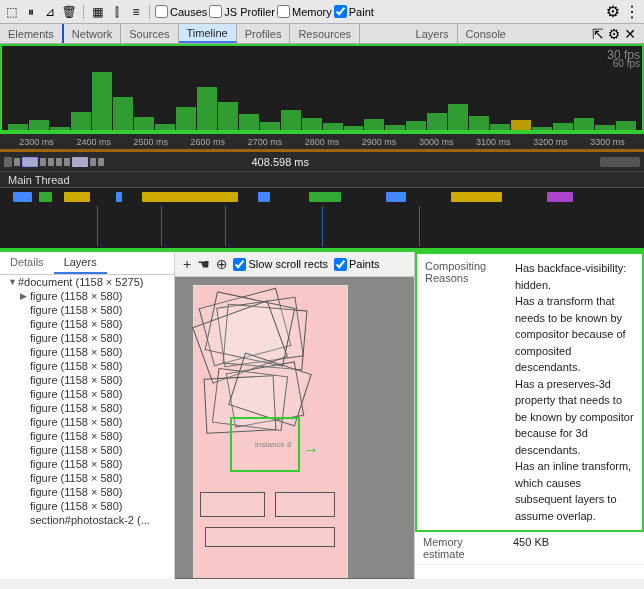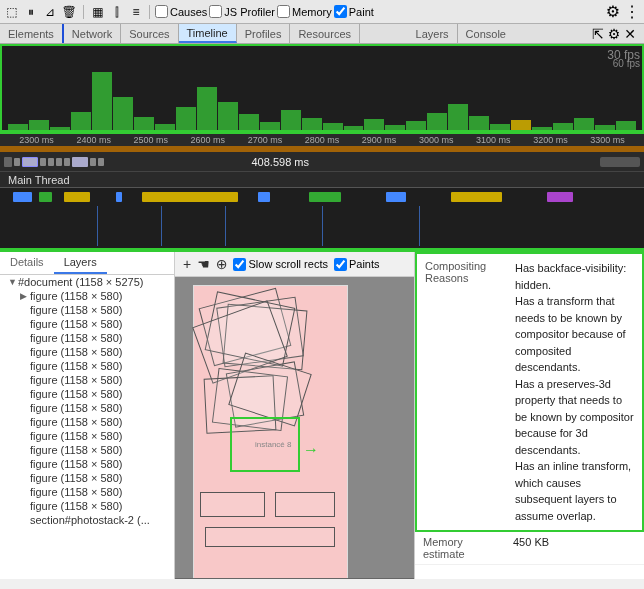--- a/index.html
+++ b/index.html
@@ -15,21 +15,21 @@
     .toolbar-icon { width: 16px; height: 16px; display: flex; align-items: center; justify-content: center; font-size: 12px; cursor: pointer; }
     .toolbar-sep { width: 1px; height: 14px; background: #b0b0b0; margin: 0 3px; }
     .toolbar-right { margin-left: auto; display: flex; align-items: center; gap: 4px; }
 
     
     .timeline-area { background: #1e1e1e; height: 130px; position: relative; border-bottom: 2px solid #33cc33; overflow: hidden; }
     .fps-label { position: absolute; right: 4px; top: 4px; color: #888; font-size: 12px; }
     .fps-label-60 { position: absolute; right: 4px; top: 18px; color: #888; font-size: 10px; }
 
     
-    .time-axis { display: flex; align-items: center; height: 18px; background: #2a2a2a; border-bottom: 6px solid #a16207; padding: 0 8px; }
+    .time-axis { display: flex; align-items: center; height: 18px; background: #2a2a2a; border-bottom: 3px solid #a16207; padding: 0 8px; }
     .time-tick { color: #aaa; font-size: 9px; flex: 1; text-align: center; }
 
     
     .scrollbar-area {
       background: #2a2a2a; height: 20px; display: flex; align-items: center;
       padding: 0 4px; border-bottom: 1px solid #444; gap: 4px;
     }
     .time-display { color: #eee; font-size: 11px; margin: 0 auto; }
 
     

